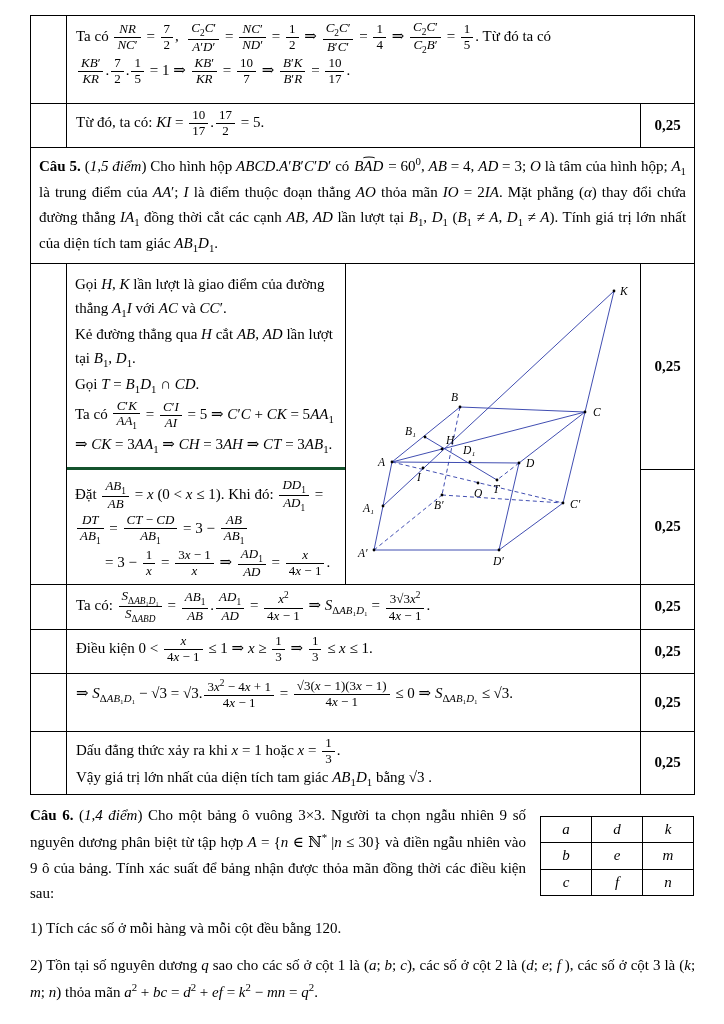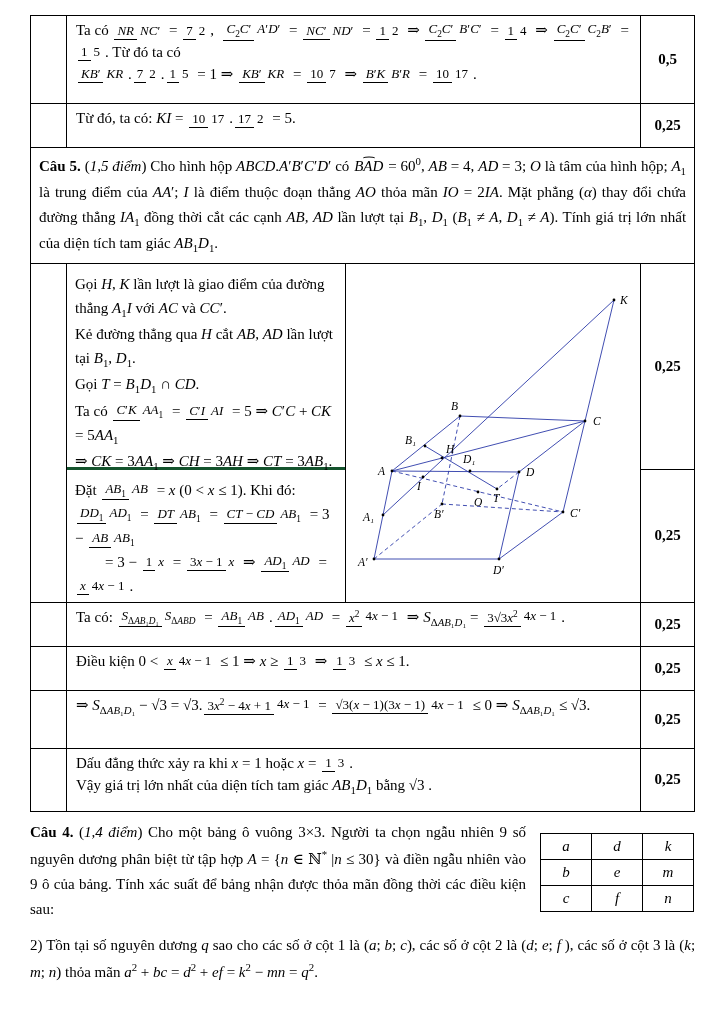--- a/index.html
+++ b/index.html
@@ -24,21 +24,21 @@
   .solmain{flex:1;display:flex;min-width:0}
   .soltext{width:279px;flex:none;border-right:1px solid #000;display:flex;flex-direction:column}
   .sub1{height:206px;border-bottom:3px solid #14532d;padding:8px 8px 4px;line-height:1.6}
   .sub2{flex:1;padding:8px 8px 4px;line-height:1.6}
   .solfig{flex:1;display:flex;align-items:center;justify-content:center}
   .scores2{width:54px;flex:none;border-left:1px solid #000;display:flex;flex-direction:column}
   .scores2 .s{display:flex;align-items:center;justify-content:center;font-weight:bold}
   .scores2 .s1{height:206px;border-bottom:1px solid #000}
   .scores2 .s2{flex:1}
   
-  .f{display:inline-flex;flex-direction:row;text-align:center;vertical-align:middle;
+  .f{display:inline-flex;flex-direction:column;text-align:center;vertical-align:middle;
      line-height:1.15;margin:0 2px;font-size:13px}
   .f>span:first-child{border-bottom:1px solid #000;padding:0 3px}
   .f>span:last-child{padding:0 3px}
   sub{font-size:0.72em}
   sup{font-size:0.72em}
   
   .hat{position:relative;display:inline-block;padding:0 1px}
   .hat::before{content:"\2322";position:absolute;left:50%;top:-0.62em;
                transform:translateX(-50%) scaleX(2.1);font-size:0.7em;
                font-family:"DejaVu Sans",sans-serif;font-style:normal}
@@ -103,21 +103,20 @@
               <span>10</span>
               <span>7</span>
             </span> ⇒ <span class="f">
               <span><i>B</i>′<i>K</i></span>
               <span><i>B</i>′<i>R</i></span>
             </span> = <span class="f">
               <span>10</span>
               <span>17</span>
             </span>.</div>
       </div>
-      <div class="score">0,5</div>
     </div>
 
     <div class="row rh44">
       <div class="gut"></div>
       <div class="cc">
         <div class="ml">Từ đó, ta có: <i>KI</i> = <span class="f">
               <span>10</span>
               <span>17</span>
             </span>.<span class="f">
               <span>17</span>
@@ -312,17 +311,18 @@
         <td>e</td>
         <td>m</td>
       </tr>
       <tr>
         <td>c</td>
         <td>f</td>
         <td>n</td>
       </tr>
     </tbody>
       </table>
-    <p class="c6t"><b>Câu 4.</b> (<i>1,4 điểm</i>) Cho một bảng ô vuông 3×3. Người ta chọn ngẫu nhiên 9 số nguyên dương phân biệt từ tập hợp <i>A</i> = {<i>n</i> ∈ ℕ<sup>*</sup> |<i>n</i> ≤ 30} và điền ngẫu nhiên vào 9 ô của bảng. Tính xác suất để bảng nhận được thỏa mãn đồng thời các điều kiện sau:</p>
+    <p class="c6t"><b>Câu 6.</b> (<i>1,4 điểm</i>) Cho một bảng ô vuông 3×3. Người ta chọn ngẫu nhiên 9 số nguyên dương phân biệt từ tập hợp <i>A</i> = {<i>n</i> ∈ ℕ<sup>*</sup> |<i>n</i> ≤ 30} và điền ngẫu nhiên vào 9 ô của bảng. Tính xác suất để bảng nhận được thỏa mãn đồng thời các điều kiện sau:</p>
+    <p class="c6i">1) Tích các số ở mỗi hàng và mỗi cột đều bằng 120.</p>
     <p class="c6i">2) Tồn tại số nguyên dương <i>q</i> sao cho các số ở cột 1 là (<i>a</i>; <i>b</i>; <i>c</i>), các số ở cột 2 là (<i>d</i>; <i>e</i>; <i>f</i> ), các số ở cột 3 là (<i>k</i>; <i>m</i>; <i>n</i>) thỏa mãn <i>a</i><sup>2</sup> + <i>bc</i> = <i>d</i><sup>2</sup> + <i>ef</i> = <i>k</i><sup>2</sup> − <i>mn</i> = <i>q</i><sup>2</sup>.</p>
   </div>
 
 </div>
 
 </body></html>

